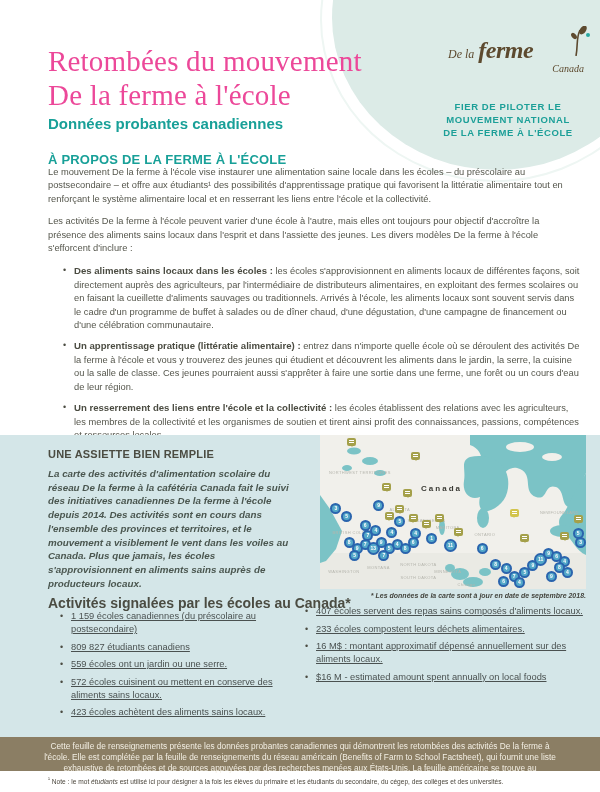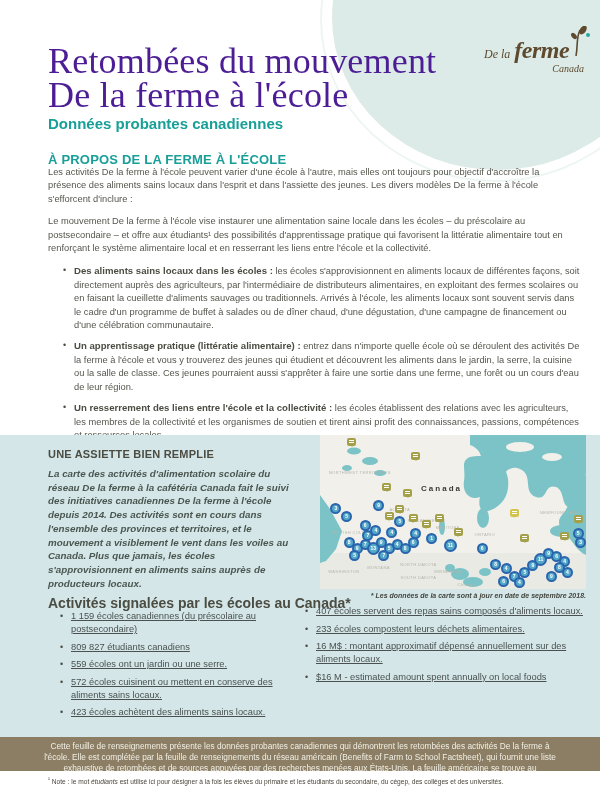--- a/index.html
+++ b/index.html
@@ -5,26 +5,26 @@
   html,body{margin:0;padding:0;background:#e9e9e9;}
   .page{position:relative;width:600px;height:792px;margin:0 auto;background:#ffffff;
         overflow:hidden;font-family:"Liberation Sans",sans-serif;color:#55564c;}
 
   
   .logo-circle{position:absolute;top:-135px;right:-62px;width:330px;height:305px;
                border-radius:50%;background:#dcebe7;}
   .logo-circle-ring{position:absolute;top:-143px;right:-70px;width:346px;height:321px;
                border-radius:50%;border:2px solid #eef6f3;background:transparent;}
   .title{position:absolute;left:48px;top:44px;font-family:"Liberation Serif",serif;
-         font-size:36px;line-height:34px;color:#4c1d95;letter-spacing:.2px;}
+         font-size:29px;line-height:34px;color:#ec4899;letter-spacing:.2px;}
   .subtitle{position:absolute;left:48px;top:115px;font-size:15px;font-weight:bold;color:#18a098;}
 
   .logo{position:absolute;left:448px;top:38px;width:130px;line-height:1;}
   .logo .l1{font-family:"Liberation Serif",serif;font-style:italic;color:#5d4a2f;}
-  .logo .l1 .sm{font-size:12px;margin-left:36px;}
+  .logo .l1 .sm{font-size:12px;}
   .logo .l1 .bg{font-size:24px;font-weight:bold;letter-spacing:-.5px;}
   .logo .l2{margin-top:-3px;margin-left:8px;color:#2aa8a0;}
   .logo .l2 .sm{font-size:10px;}
   .logo .l2 .bg{font-size:19px;letter-spacing:.2px;}
   .logo .l3{font-family:"Liberation Serif",serif;font-style:italic;font-size:10px;
             color:#5d4a2f;text-align:right;margin-top:2px;margin-right:-6px;}
   .sprout{position:absolute;left:118px;top:-12px;}
   .tagline{position:absolute;left:418px;top:100px;width:180px;text-align:center;
            font-size:9.5px;font-weight:bold;color:#1c9f98;line-height:13px;letter-spacing:.6px;}
 
@@ -98,25 +98,30 @@
       <span class="bg">ferme</span>
     </div>
     <div class="l3">Canada</div>
     <svg class="sprout" width="26" height="30" viewBox="0 0 26 30">
       <path d="M10 30 C 12 20, 10 12, 14 4" stroke="#5d4a2f" stroke-width="1.6" fill="none"></path>
       <ellipse cx="17" cy="4" rx="3" ry="5" transform="rotate(35 17 4)" fill="#5d4a2f"></ellipse>
       <ellipse cx="8" cy="10" rx="2.2" ry="3.6" transform="rotate(-40 8 10)" fill="#5d4a2f"></ellipse>
       <circle cx="22" cy="9" r="2" fill="#2aa8a0"></circle>
     </svg>
   </div>
+  <div class="tagline">
+    <span>FIER DE PILOTER LE</span><br>
+    <span>MOUVEMENT NATIONAL</span><br>
+    <span>DE LA FERME À L'ÉCOLE</span>
+  </div>
 
   <div class="h-teal">À PROPOS DE LA FERME À L'ÉCOLE</div>
   <div class="about-body">
+    <p>Le mouvement De la ferme à l'école vise instaurer une alimentation saine locale dans les écoles – du préscolaire au postsecondaire – et offre aux étudiants¹ des possibilités d'apprentissage pratique qui favorisent la littératie alimentaire tout en renforçant le système alimentaire local et en resserrant les liens entre l'école et la collectivité.</p>
     <p>Les activités De la ferme à l'école peuvent varier d'une école à l'autre, mais elles ont toujours pour objectif d'accroître la présence des aliments sains locaux dans l'esprit et dans l'assiette des jeunes. Les divers modèles De la ferme à l'école s'efforcent d'inclure :</p>
-    <p>Le mouvement De la ferme à l'école vise instaurer une alimentation saine locale dans les écoles – du préscolaire au postsecondaire – et offre aux étudiants¹ des possibilités d'apprentissage pratique qui favorisent la littératie alimentaire tout en renforçant le système alimentaire local et en resserrant les liens entre l'école et la collectivité.</p>
     <ul>
       <li>
         <span class="b-lead">Des aliments sains locaux dans les écoles :</span><span> les écoles s'approvisionnent en aliments locaux de différentes façons, soit directement auprès des agriculteurs, par l'intermédiaire de distributeurs alimentaires, en exploitant des fermes scolaires ou en faisant la cueillette d'aliments sauvages ou traditionnels. Arrivés à l'école, les aliments locaux sont souvent servis dans le cadre d'un programme de buffet à salades ou de dîner chaud, d'une dégustation, d'une campagne de financement ou d'une célébration communautaire.</span>
       </li>
       <li>
         <span class="b-lead">Un apprentissage pratique (littératie alimentaire) :</span><span> entrez dans n'importe quelle école où se déroulent des activités De la ferme à l'école et vous y trouverez des jeunes qui étudient et découvrent les aliments dans le jardin, la serre, la cuisine ou la salle de classe. Ces jeunes pourraient aussi s'apprêter à faire une sortie dans une ferme, une forêt ou un cours d'eau de leur région.</span>
       </li>
       <li>
         <span class="b-lead">Un resserrement des liens entre l'école et la collectivité :</span><span> les écoles établissent des relations avec les agriculteurs, les membres de la collectivité et les organismes de soutien et tirent ainsi profit des connaissances, passions, compétences et ressources locales.</span>
       </li>

